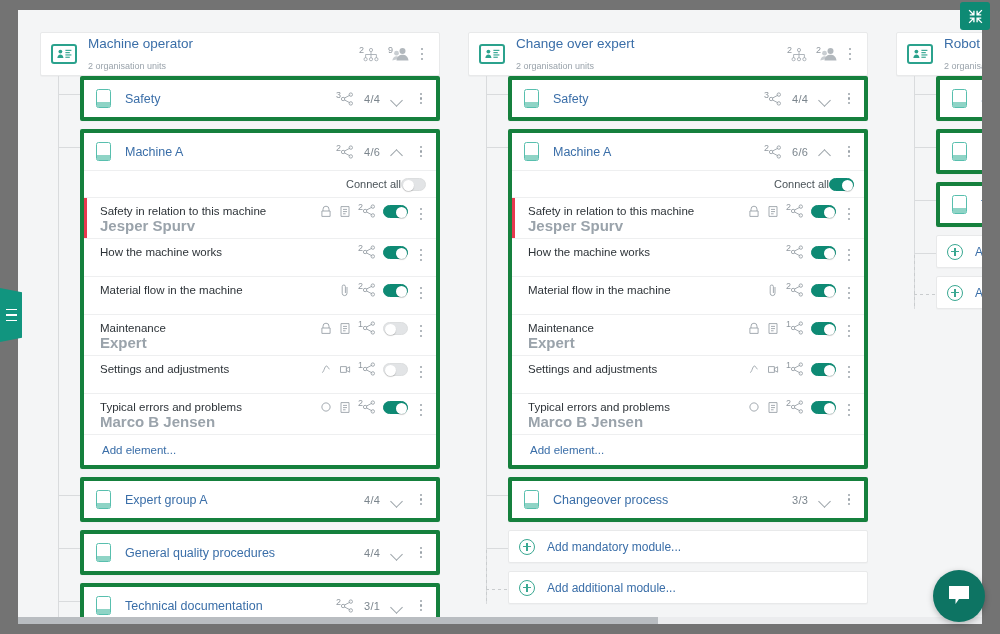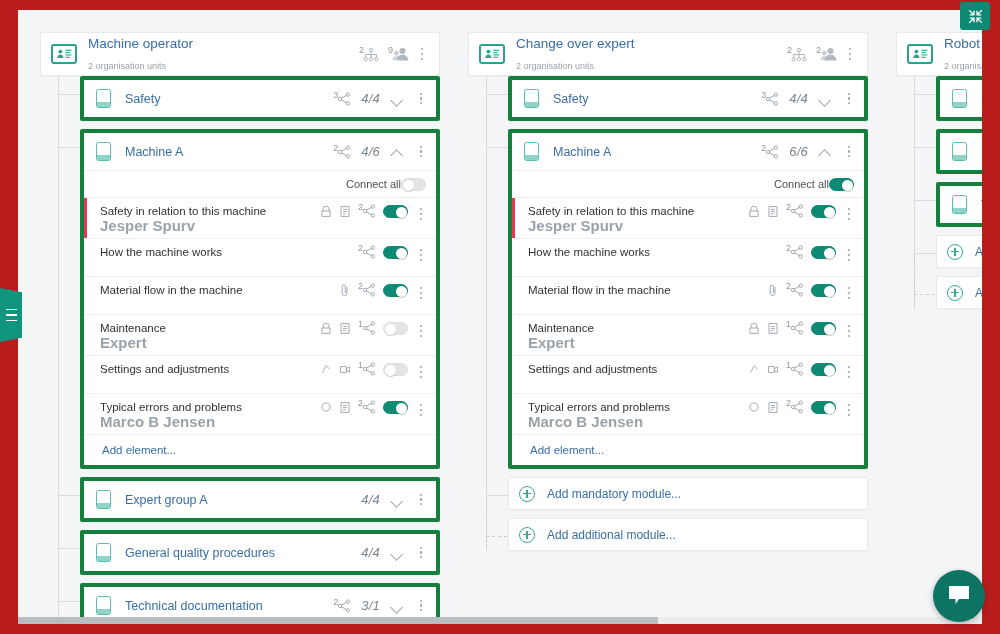--- a/index.html
+++ b/index.html
@@ -5,21 +5,21 @@
   * { box-sizing: border-box; margin: 0; padding: 0; }
   html, body {
     width: 1000px; height: 634px;
     font-family: "Liberation Sans", sans-serif;
     background: #ffffff;
     overflow: hidden;
   }
   #root {
     position: relative;
     width: 1000px; height: 634px;
-    background: #b91c1c;
+    background: #737373;
   }
   
   .canvas {
     position: absolute;
     left: 18px; top: 10px;
     width: 964px; height: 614px;
     background: #f4f5f6;
     overflow: hidden;
   }
   .columns {
@@ -143,21 +143,21 @@
     background:#8fd4c6;
   }
   .mod-title {
     flex: 1 1 auto;
     font-size: 12.5px;
     color: #3a6ea8;
     white-space: nowrap;
     overflow: hidden;
   }
   .mod-right { display:flex; align-items:center; gap:10px; flex:0 0 auto; }
-  .ratio { font-size: 13px; color: #7b858d; letter-spacing:.2px;font-style:italic; }
+  .ratio { font-size: 11px; color: #7b858d; letter-spacing:.2px; }
   .chev {
     width: 14px; height: 14px; position: relative; cursor:pointer;
   }
   .chev::before{
     content:""; position:absolute; left:2px; top:4px;
     width:8px; height:8px;
     border-right:1.3px solid #9aa2a8; border-bottom:1.3px solid #9aa2a8;
     transform: rotate(45deg);
   }
   .chev.up::before{ top:6px; transform: rotate(-135deg); }
@@ -991,20 +991,38 @@
                     <i></i>
                     <i></i>
                     <i></i>
                   </div>
                 </div>
                 <div class="add-element">Add element...</div>
               </div>
             </div>
             <div class="node">
               <div class="branch"></div>
+              <div class="module">
+                <div class="module-head">
+                  <div class="mod-icon"></div>
+                  <div class="mod-title">Changeover process</div>
+                  <div class="mod-right">
+                    <span class="ratio">3/3</span>
+                    <div class="chev"></div>
+                    <div class="kebab">
+                      <i></i>
+                      <i></i>
+                      <i></i>
+                    </div>
+                  </div>
+                </div>
+              </div>
+            </div>
+            <div class="node">
+              <div class="branch"></div>
               <div class="add-module">
                 <span class="plus-icon"></span>
                 <span>Add mandatory module...</span>
               </div>
             </div>
             <div class="node dashed">
               <div class="branch"></div>
               <div class="add-module">
                 <span class="plus-icon"></span>
                 <span>Add additional module...</span>

